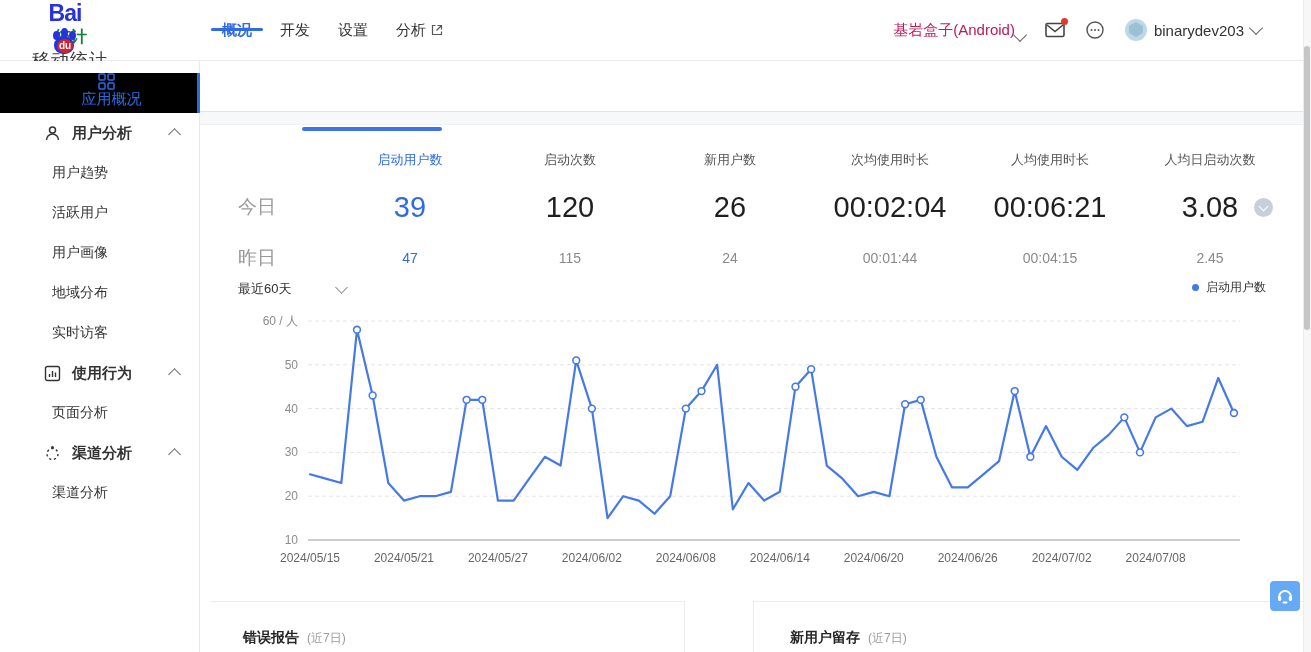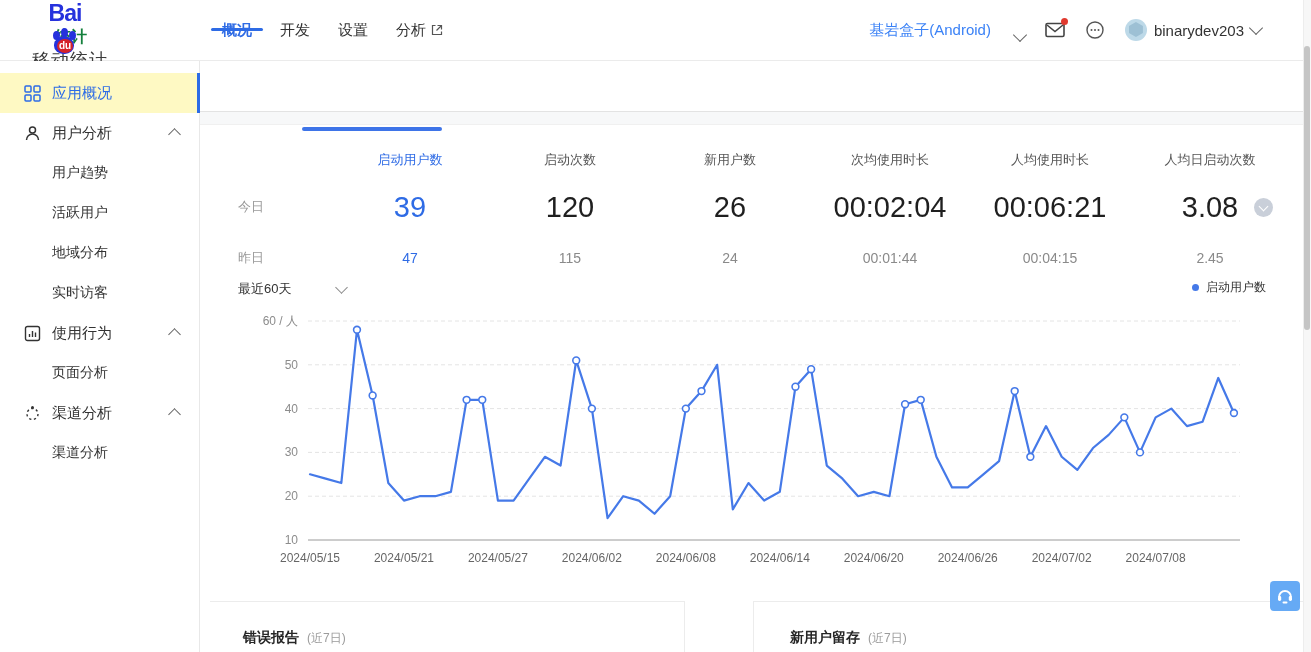--- a/index.html
+++ b/index.html
@@ -17,58 +17,58 @@
   .paw-du{position:absolute;left:7px;top:12px;width:16px;height:14px;background:#d6232a;border-radius:50%;
     color:#fff;font-size:10px;font-weight:bold;text-align:center;line-height:14px;}
   .logo-tongji{font-size:16px;font-weight:bold;color:#15803d;margin-left:12px;}
   .logo-product{font-size:18px;color:#3c3c3c;margin-left:10px;letter-spacing:1px;}
   .tabs{position:absolute;left:208px;top:0;height:60px;display:flex;align-items:center;}
   .tab{position:relative;font-size:15px;color:#333;padding:18px 14px;height:60px;display:flex;align-items:center;cursor:pointer;}
   .tab.active{color:#2e6be5;font-weight:bold;}
   .tab.active::after{content:"";position:absolute;left:3px;right:3px;top:46px;height:3px;background:#2e6be5;border-radius:2px;}
   .ext-icon{margin-left:5px;display:inline-flex;}
   .header-right{position:absolute;right:50px;top:0;height:60px;display:flex;align-items:center;gap:20px;}
-  .app-selector{display:flex;align-items:flex-end;gap:24px;font-size:15px;color:#3b82f6;cursor:pointer;}
+  .app-selector{display:flex;align-items:flex-end;gap:0;font-size:15px;color:#be185d;cursor:pointer;}
   .chev-down{width:9px;height:9px;border-right:1.5px solid #666;border-bottom:1.5px solid #666;
     transform:rotate(45deg);margin-top:-4px;display:inline-block;}
   .mail-wrap{position:relative;display:flex;}
   .mail-dot{position:absolute;right:-3px;top:-4px;width:7px;height:7px;background:#e0392e;border-radius:50%;}
   .user-chip{display:flex;align-items:center;gap:7px;font-size:15px;color:#333;cursor:pointer;}
   .avatar{width:22px;height:22px;border-radius:50%;background:#bdd9e8;position:relative;overflow:hidden;}
   .avatar-hex{position:absolute;left:4px;top:3px;width:14px;height:15px;background:#9dc0d4;
     clip-path:polygon(50% 0,100% 27%,100% 73%,50% 100%,0 73%,0 27%);}
 
   
   .sidebar{position:absolute;left:0;top:61px;width:200px;height:591px;background:#fff;
     border-right:1px solid #e8e8e8;box-sizing:border-box;padding-top:12px;}
   .side-item{position:relative;height:40px;display:flex;align-items:center;padding-left:24px;font-size:15px;cursor:pointer;}
-  .side-item.group{font-weight:normal;}
+  .side-item.group{font-weight:bold;margin-left:20px;}
   .side-item .icon16{width:17px;height:17px;margin-right:11px;flex:0 0 auto;}
-  .side-item.active{background:#fef9c3;color:#2c6be6;}
+  .side-item.active{background:#000000;color:#2c6be6;flex-direction:column;}
   .side-item.active::after{content:"";position:absolute;right:-1px;top:0;bottom:0;width:3px;background:#2c6be6;}
   .side-sub{height:40px;display:flex;align-items:center;padding-left:52px;font-size:14px;color:#333;cursor:pointer;}
   .side-chev{position:absolute;right:20px;top:17px;width:8px;height:8px;border-left:1.5px solid #666;
     border-top:1.5px solid #666;transform:rotate(45deg);}
 
   
   .notice{position:absolute;left:243px;top:66px;width:1020px;height:31px;background:#fcf7ef;
     border:1px solid #f1e3d1;border-radius:4px;box-sizing:border-box;display:flex;align-items:center;
     padding:0 34px 0 18px;font-size:13px;color:#5c5c5c;white-space:nowrap;}
   .notice a{color:#2e6be5;text-decoration:none;cursor:pointer;}
   .notice-close{position:absolute;right:12px;top:6px;font-size:15px;color:#8c8c8c;cursor:pointer;line-height:18px;}
 
   
   .scroll-band{position:absolute;left:200px;top:111px;width:1111px;height:14px;background:#f7f8f9;
     border-top:1px solid #e3e3e3;border-bottom:1px solid #f0f0f0;box-sizing:border-box;}
   .scroll-thumb-x{position:absolute;left:302px;top:127px;width:140px;height:4px;background:#3e74e8;border-radius:2px;cursor:pointer;}
   .metrics{position:absolute;left:238px;top:143px;width:1052px;display:grid;
     grid-template-columns:92px repeat(6,1fr);grid-template-rows:34px 60px 42px;align-items:center;}
   .m-head{font-size:13px;color:#555;text-align:center;cursor:pointer;}
   .m-head.active{color:#2e6be5;}
-  .m-rowlab{font-size:13px;color:#999;}
+  .m-rowlab{font-size:19px;color:#999;}
   .m-today{font-size:29px;color:#1f1f1f;text-align:center;}
   .m-today.active{color:#2e6be5;}
   .m-yest{font-size:14px;color:#8a8a8a;text-align:center;}
   .m-yest.active{color:#2e6be5;}
   .metric-expand{position:absolute;left:1254px;top:198px;width:19px;height:19px;border-radius:50%;
     background:#c9cfd9;display:flex;align-items:center;justify-content:center;cursor:pointer;}
   .metric-expand i{width:6px;height:6px;border-right:1.5px solid #fff;border-bottom:1.5px solid #fff;
     transform:rotate(45deg);margin-top:-2px;}
 
   
@@ -178,20 +178,23 @@
           <path d="M2.5 15 a6 6 0 0 1 12 0" fill="none" stroke="#333" stroke-width="1.5"></path>
         </svg>
       <span>用户分析</span>
       <i class="side-chev"></i>
     </div>
     <div class="side-sub">
         <span>用户趋势</span>
       </div>
     <div class="side-sub">
         <span>活跃用户</span>
+      </div>
+    <div class="side-sub">
+        <span>用户画像</span>
       </div>
     <div class="side-sub">
         <span>地域分布</span>
       </div>
     <div class="side-sub">
         <span>实时访客</span>
       </div>
 
     <div class="side-item group">
       <svg class="icon16" viewBox="0 0 17 17">

